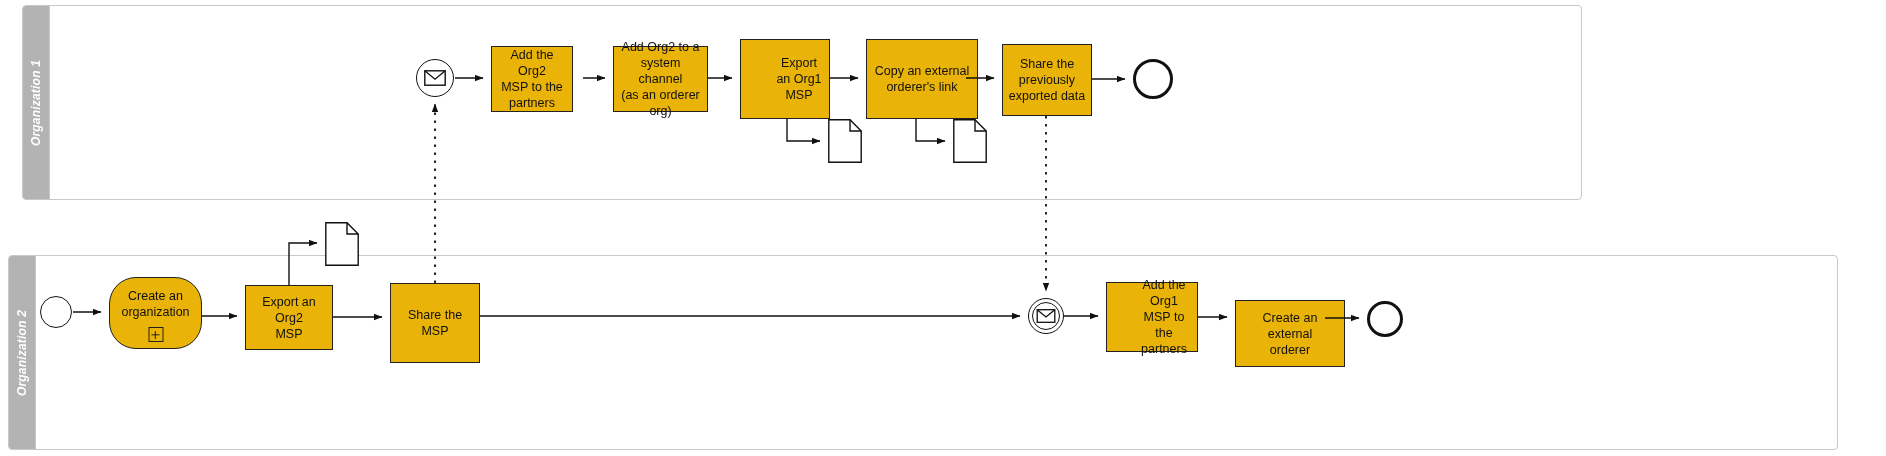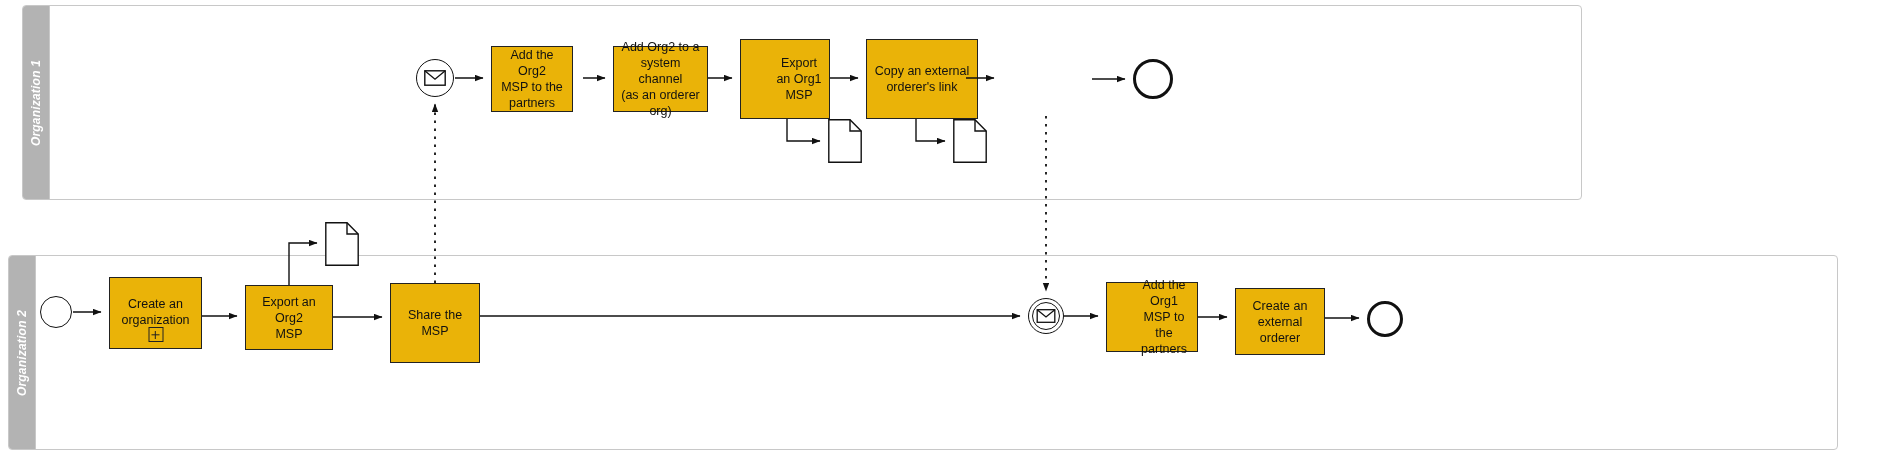--- a/index.html
+++ b/index.html
@@ -54,22 +54,23 @@
     align-items: center;
     justify-content: center;
     text-align: center;
     font-size: 12.5px;
     color: #111111;
     line-height: 1.28;
     padding: 2px 4px;
     white-space: pre-line;
   }
   .task.has-marker {
-    align-items: center;
-    padding-top: 0;
+    align-items: flex-start;
+    padding-top: 10px;
+    border-radius: 27px;
   }
   .subproc-marker {
     position: absolute;
     left: 50%;
     bottom: 6px;
     transform: translateX(-50%);
     width: 15px;
     height: 15px;
     border: 1.4px solid #222222;
     box-sizing: border-box;
@@ -155,20 +156,23 @@
   <div class="task" style="left:613px; top:46px; width:95px; height:66px;">Add Org2 to a
 system channel
 (as an orderer org)</div>
 
   <div class="task" style="left:740px; top:39px; width:90px; height:80px;padding-left:32px;">Export an Org1
 MSP</div>
 
   <div class="task" style="left:866px; top:39px; width:112px; height:80px;">Copy an external
 orderer's link</div>
 
+  <div class="task" style="left:1002px; top:44px; width:90px; height:72px;">Share the
+previously
+exported data</div>
 
   <div class="event end" style="left:1133px; top:59px; width:40px; height:40px;"></div>
 
   <div class="dataobj" style="left:828px; top:119px;">
     <svg width="34" height="44" viewBox="0 0 34 44">
       <path d="M0.8,0.8 H22 L33.2,12 V43.2 H0.8 Z" fill="#ffffff" stroke="#111111" stroke-width="1.4"></path>
       <path d="M22,0.8 V12 H33.2" fill="none" stroke="#111111" stroke-width="1.4"></path>
     </svg>
   </div>
 
@@ -195,21 +199,21 @@
 
   <div class="task" style="left:245px; top:285px; width:88px; height:65px;">Export an Org2
 MSP</div>
 
   <div class="task" style="left:390px; top:283px; width:90px; height:80px;">Share the MSP</div>
 
   <div class="task" style="left:1106px; top:282px; width:92px; height:70px;padding-left:28px;">Add the Org1
 MSP to the
 partners</div>
 
-  <div class="task" style="left:1235px; top:288px; width:90px; height:67px;">Create an external
+  <div class="task" style="left:1235px; top:300px; width:110px; height:67px;">Create an external
 orderer</div>
 
   <div class="event msg-inter" style="left:1028px; top:298px; width:36px; height:36px;">
     <div class="inner-ring"></div>
     <div class="envelope">
       <svg width="19" height="14" viewBox="0 0 19 14">
         <rect x="0.7" y="0.7" width="17.6" height="12.6" fill="#ffffff" stroke="#111111" stroke-width="1.3"></rect>
         <polyline points="0.7,0.7 9.5,8 18.3,0.7" fill="none" stroke="#111111" stroke-width="1.3"></polyline>
       </svg>
     </div>

